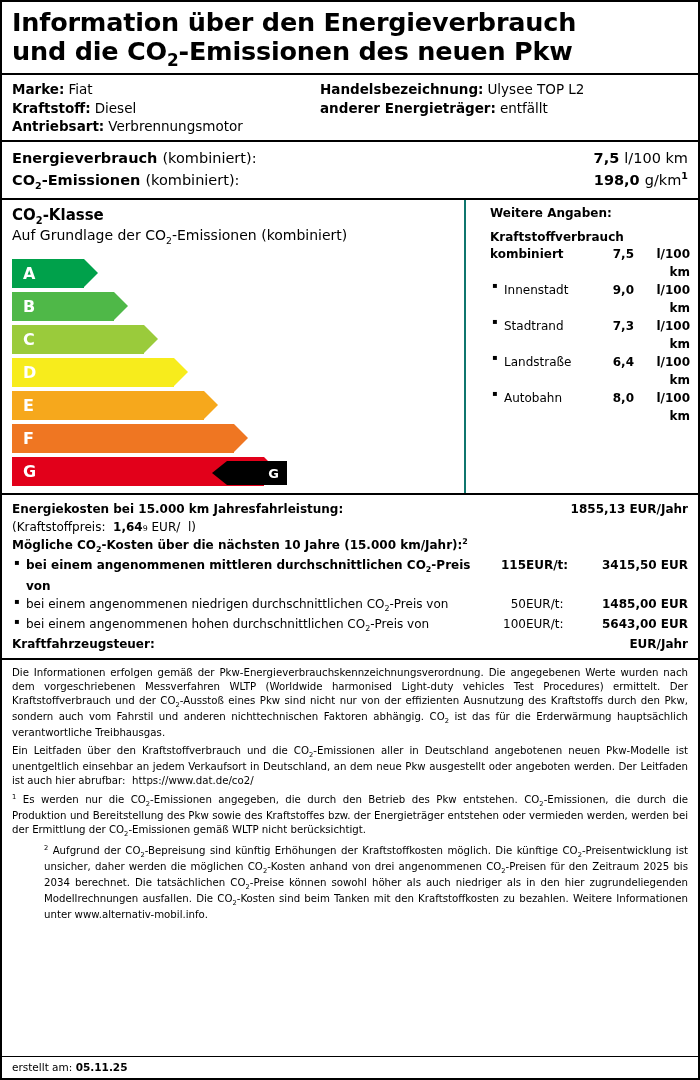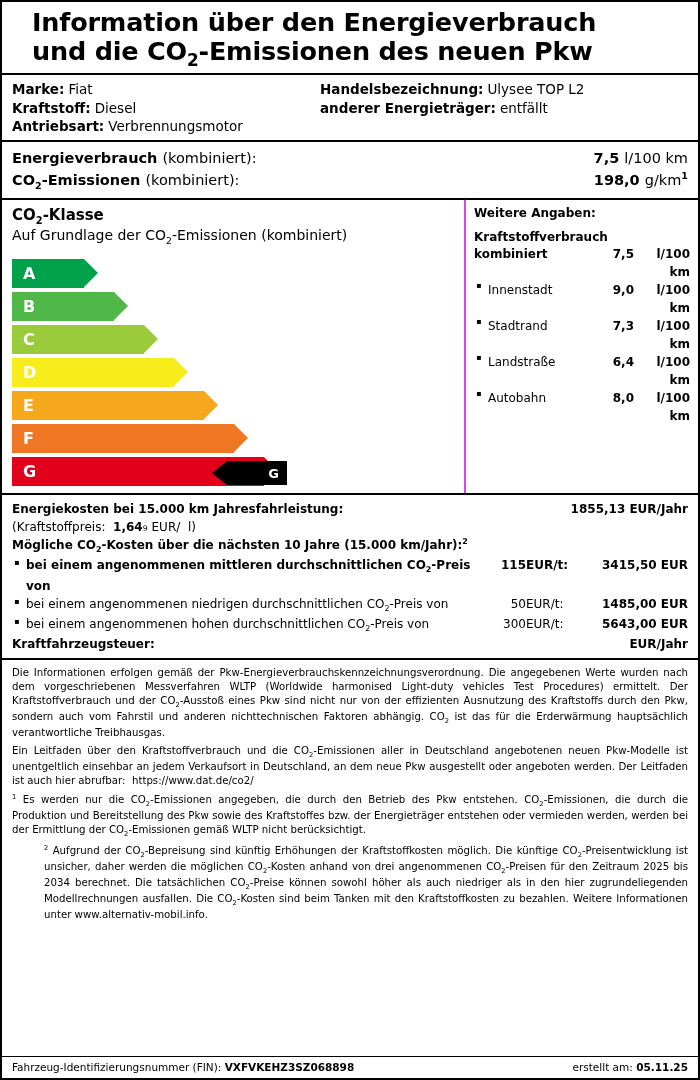--- a/index.html
+++ b/index.html
@@ -19,21 +19,20 @@
     position: relative;
     overflow: hidden;
   }
   .title {
     text-align: left;
     padding: 6px 4px 4px 10px;
     font-size: 25.5px;
     font-weight: bold;
     line-height: 1.12;
     letter-spacing: -0.2px;
-    margin-left: 20px;
   }
   sub { font-size: 0.66em; }
   sup { font-size: 0.66em; }
   .rule { border-top: 2px solid #000; }
   .rule-thin { border-top: 1px solid #000; }
 
   
   .veh {
     padding: 5px 10px 5px 10px;
     font-size: 13.5px;
@@ -56,22 +55,22 @@
   }
   .cons .k { font-weight: bold; }
   .cons .k .light { font-weight: normal; margin-top: 8px; }
   .cons .v { font-weight: bold; white-space: nowrap; }
   .cons .unit { font-weight: normal; margin-left: 5px; }
 
   
   .mid { display: flex; }
   .mid-left { width: 462px; padding: 6px 10px 4px 10px; }
   .mid-right {
-    flex: 1; border-left: 2px solid #d946ef;
-    padding: 6px 8px 4px 8px;
+    flex: 1; border-left: 2px solid #0f766e;
+    padding: 6px 8px 4px 24px;
   }
   .mid-left h2 {
     margin: 0; font-size: 15px; font-weight: bold;
   }
   .mid-left .basis { font-size: 14px; margin-top: 1px; }
 
   .bars { margin-top: 12px; position: relative; }
   .bar-row { height: 31px; display: flex; align-items: center; margin-bottom: 2px; }
   .bar {
     height: 29px; display: flex; align-items: center;
@@ -297,38 +296,37 @@
 
     <div class="line bullet">
       <div class="grow"><span>bei einem angenommenen niedrigen durchschnittlichen CO</span><sub>2</sub><span>-Preis von</span></div>
       <div class="price-col">50</div>
       <div style="width:52px">EUR/t:</div>
       <div class="val-col">1485,00 EUR</div>
     </div>
 
     <div class="line bullet">
       <div class="grow"><span>bei einem angenommenen hohen durchschnittlichen CO</span><sub>2</sub><span>-Preis von</span></div>
-      <div class="price-col">300</div>
+      <div class="price-col">100</div>
       <div style="width:52px">EUR/t:</div>
       <div class="val-col">5643,00 EUR</div>
     </div>
 
     <div class="line">
       <div class="grow"><b>Kraftfahrzeugsteuer:</b></div>
       <div class="amt">EUR/Jahr</div>
     </div>
   </div>
   <div class="rule"></div>
 
   <div class="notes">
     <p><span>Die Informationen erfolgen gemäß der Pkw-Energieverbrauchskennzeichnungsverordnung. Die angegebenen Werte wurden nach dem vorgeschriebenen Messverfahren WLTP (Worldwide harmonised Light-duty vehicles Test Procedures) ermittelt. Der Kraftstoffverbrauch und der CO</span><sub>2</sub><span>-Ausstoß eines Pkw sind nicht nur von der effizienten Ausnutzung des Kraftstoffs durch den Pkw, sondern auch vom Fahrstil und anderen nichttechnischen Faktoren abhängig. CO</span><sub>2</sub><span> ist das für die Erderwärmung hauptsächlich verantwortliche Treibhausgas.</span></p>
     <p><span>Ein Leitfaden über den Kraftstoffverbrauch und die CO</span><sub>2</sub><span>-Emissionen aller in Deutschland angebotenen neuen Pkw-Modelle ist unentgeltlich einsehbar an jedem Verkaufsort in Deutschland, an dem neue Pkw ausgestellt oder angeboten werden. Der Leitfaden ist auch hier abrufbar:</span>&nbsp;&nbsp;<span>https://www.dat.de/co2/</span></p>
     <p><sup>1</sup><span> Es werden nur die CO</span><sub>2</sub><span>-Emissionen angegeben, die durch den Betrieb des Pkw entstehen. CO</span><sub>2</sub><span>-Emissionen, die durch die Produktion und Bereitstellung des Pkw sowie des Kraftstoffes bzw. der Energieträger entstehen oder vermieden werden, werden bei der Ermittlung der CO</span><sub>2</sub><span>-Emissionen gemäß WLTP nicht berücksichtigt.</span></p>
     <p><sup>2</sup><span> Aufgrund der CO</span><sub>2</sub><span>-Bepreisung sind künftig Erhöhungen der Kraftstoffkosten möglich. Die künftige CO</span><sub>2</sub><span>-Preisentwicklung ist unsicher, daher werden die möglichen CO</span><sub>2</sub><span>-Kosten anhand von drei angenommenen CO</span><sub>2</sub><span>-Preisen für den Zeitraum 2025 bis 2034 berechnet. Die tatsächlichen CO</span><sub>2</sub><span>-Preise können sowohl höher als auch niedriger als in den hier zugrundeliegenden Modellrechnungen ausfallen. Die CO</span><sub>2</sub><span>-Kosten sind beim Tanken mit den Kraftstoffkosten zu bezahlen. Weitere Informationen unter www.alternativ-mobil.info.</span></p>
   </div>
 
   <div class="rule-thin" style="position:absolute;left:0;right:0;bottom:21px;"></div>
   <div class="fin">
-    <div class="f1"><span>Fahrzeug-Identifizierungsnummer (FIN):</span> <b>VXFVKEHZ3SZ068898</b></div>
     <div><span>erstellt am:</span> <b>05.11.25</b></div>
   </div>
 
 </div>
 
 </body></html>

